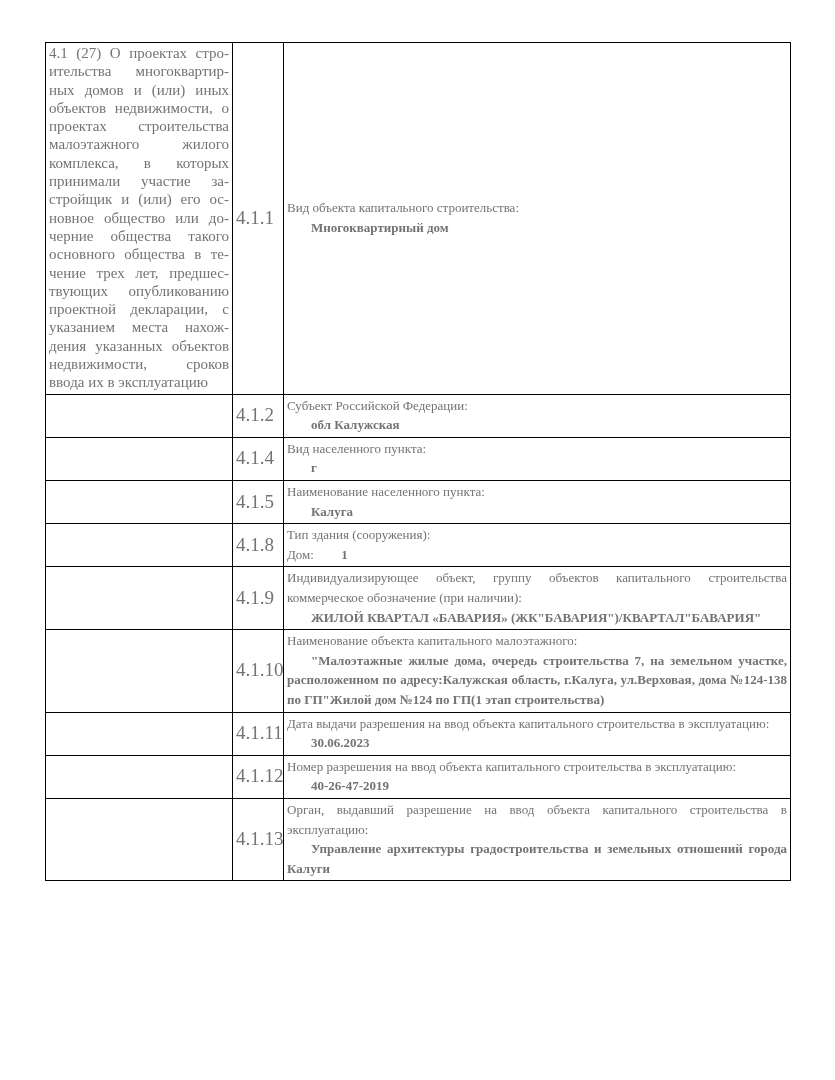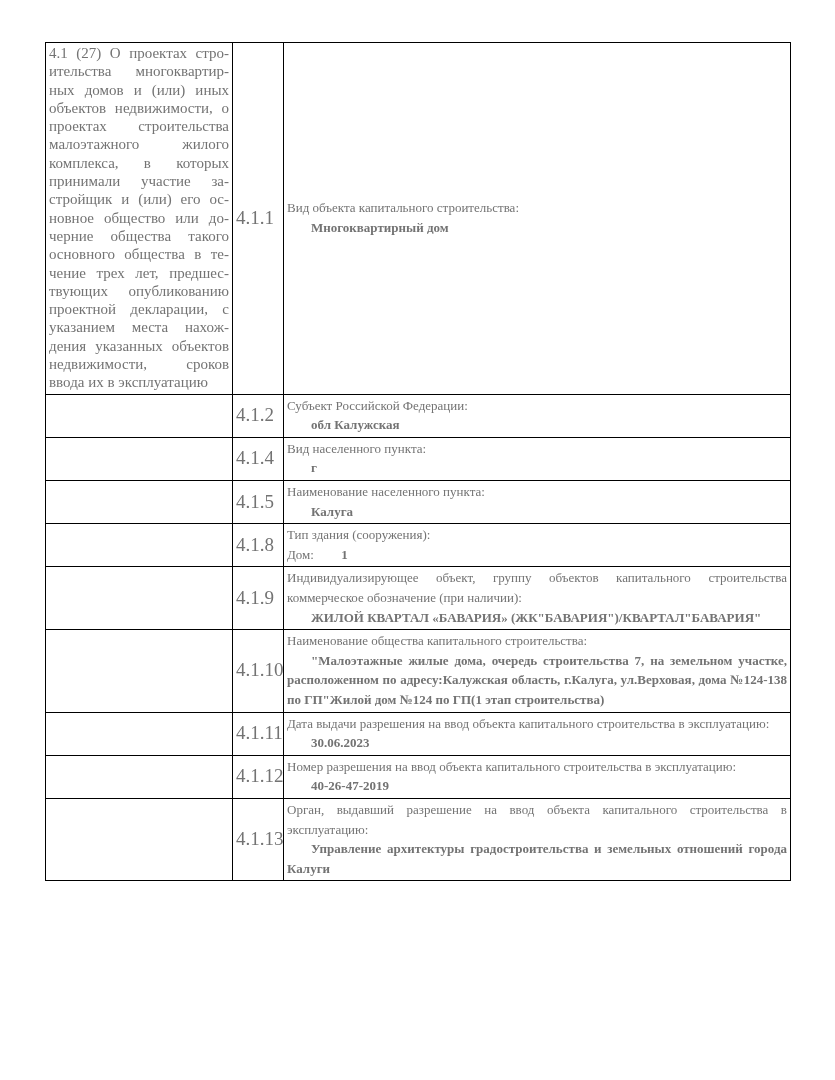--- a/index.html
+++ b/index.html
@@ -114,21 +114,21 @@
           <td class="col-num">4.1.9</td>
           <td class="col-content">
             <div class="field-label">Индивидуализирующее объект, группу объектов капитального стро­ительства коммерческое обозначение (при наличии):</div>
             <div class="value-line"><span class="value">ЖИЛОЙ КВАРТАЛ «БАВАРИЯ» (ЖК"БАВАРИЯ")/КВАР­ТАЛ"БАВАРИЯ"</span></div>
           </td>
         </tr>
         <tr>
           <td class="col-left"></td>
           <td class="col-num">4.1.10</td>
           <td class="col-content">
-            <div class="field-label">Наименование общества капитального строительства:</div>
+            <div class="field-label">Наименование объекта капитального малоэтажного:</div>
             <div class="value-line"><span class="value">"Малоэтажные жилые дома, очередь строительства 7, на земель­ном участке, расположенном по адресу:Калужская область, г.Ка­луга, ул.Верховая, дома №124-138 по ГП"Жилой дом №124 по ГП(1 этап строительства)</span></div>
           </td>
         </tr>
         <tr>
           <td class="col-left"></td>
           <td class="col-num">4.1.11</td>
           <td class="col-content">
             <div class="field-label">Дата выдачи разрешения на ввод объекта капитального строительства в эксплуатацию:</div>
             <div class="value-line"><span class="value">30.06.2023</span></div>
           </td>

